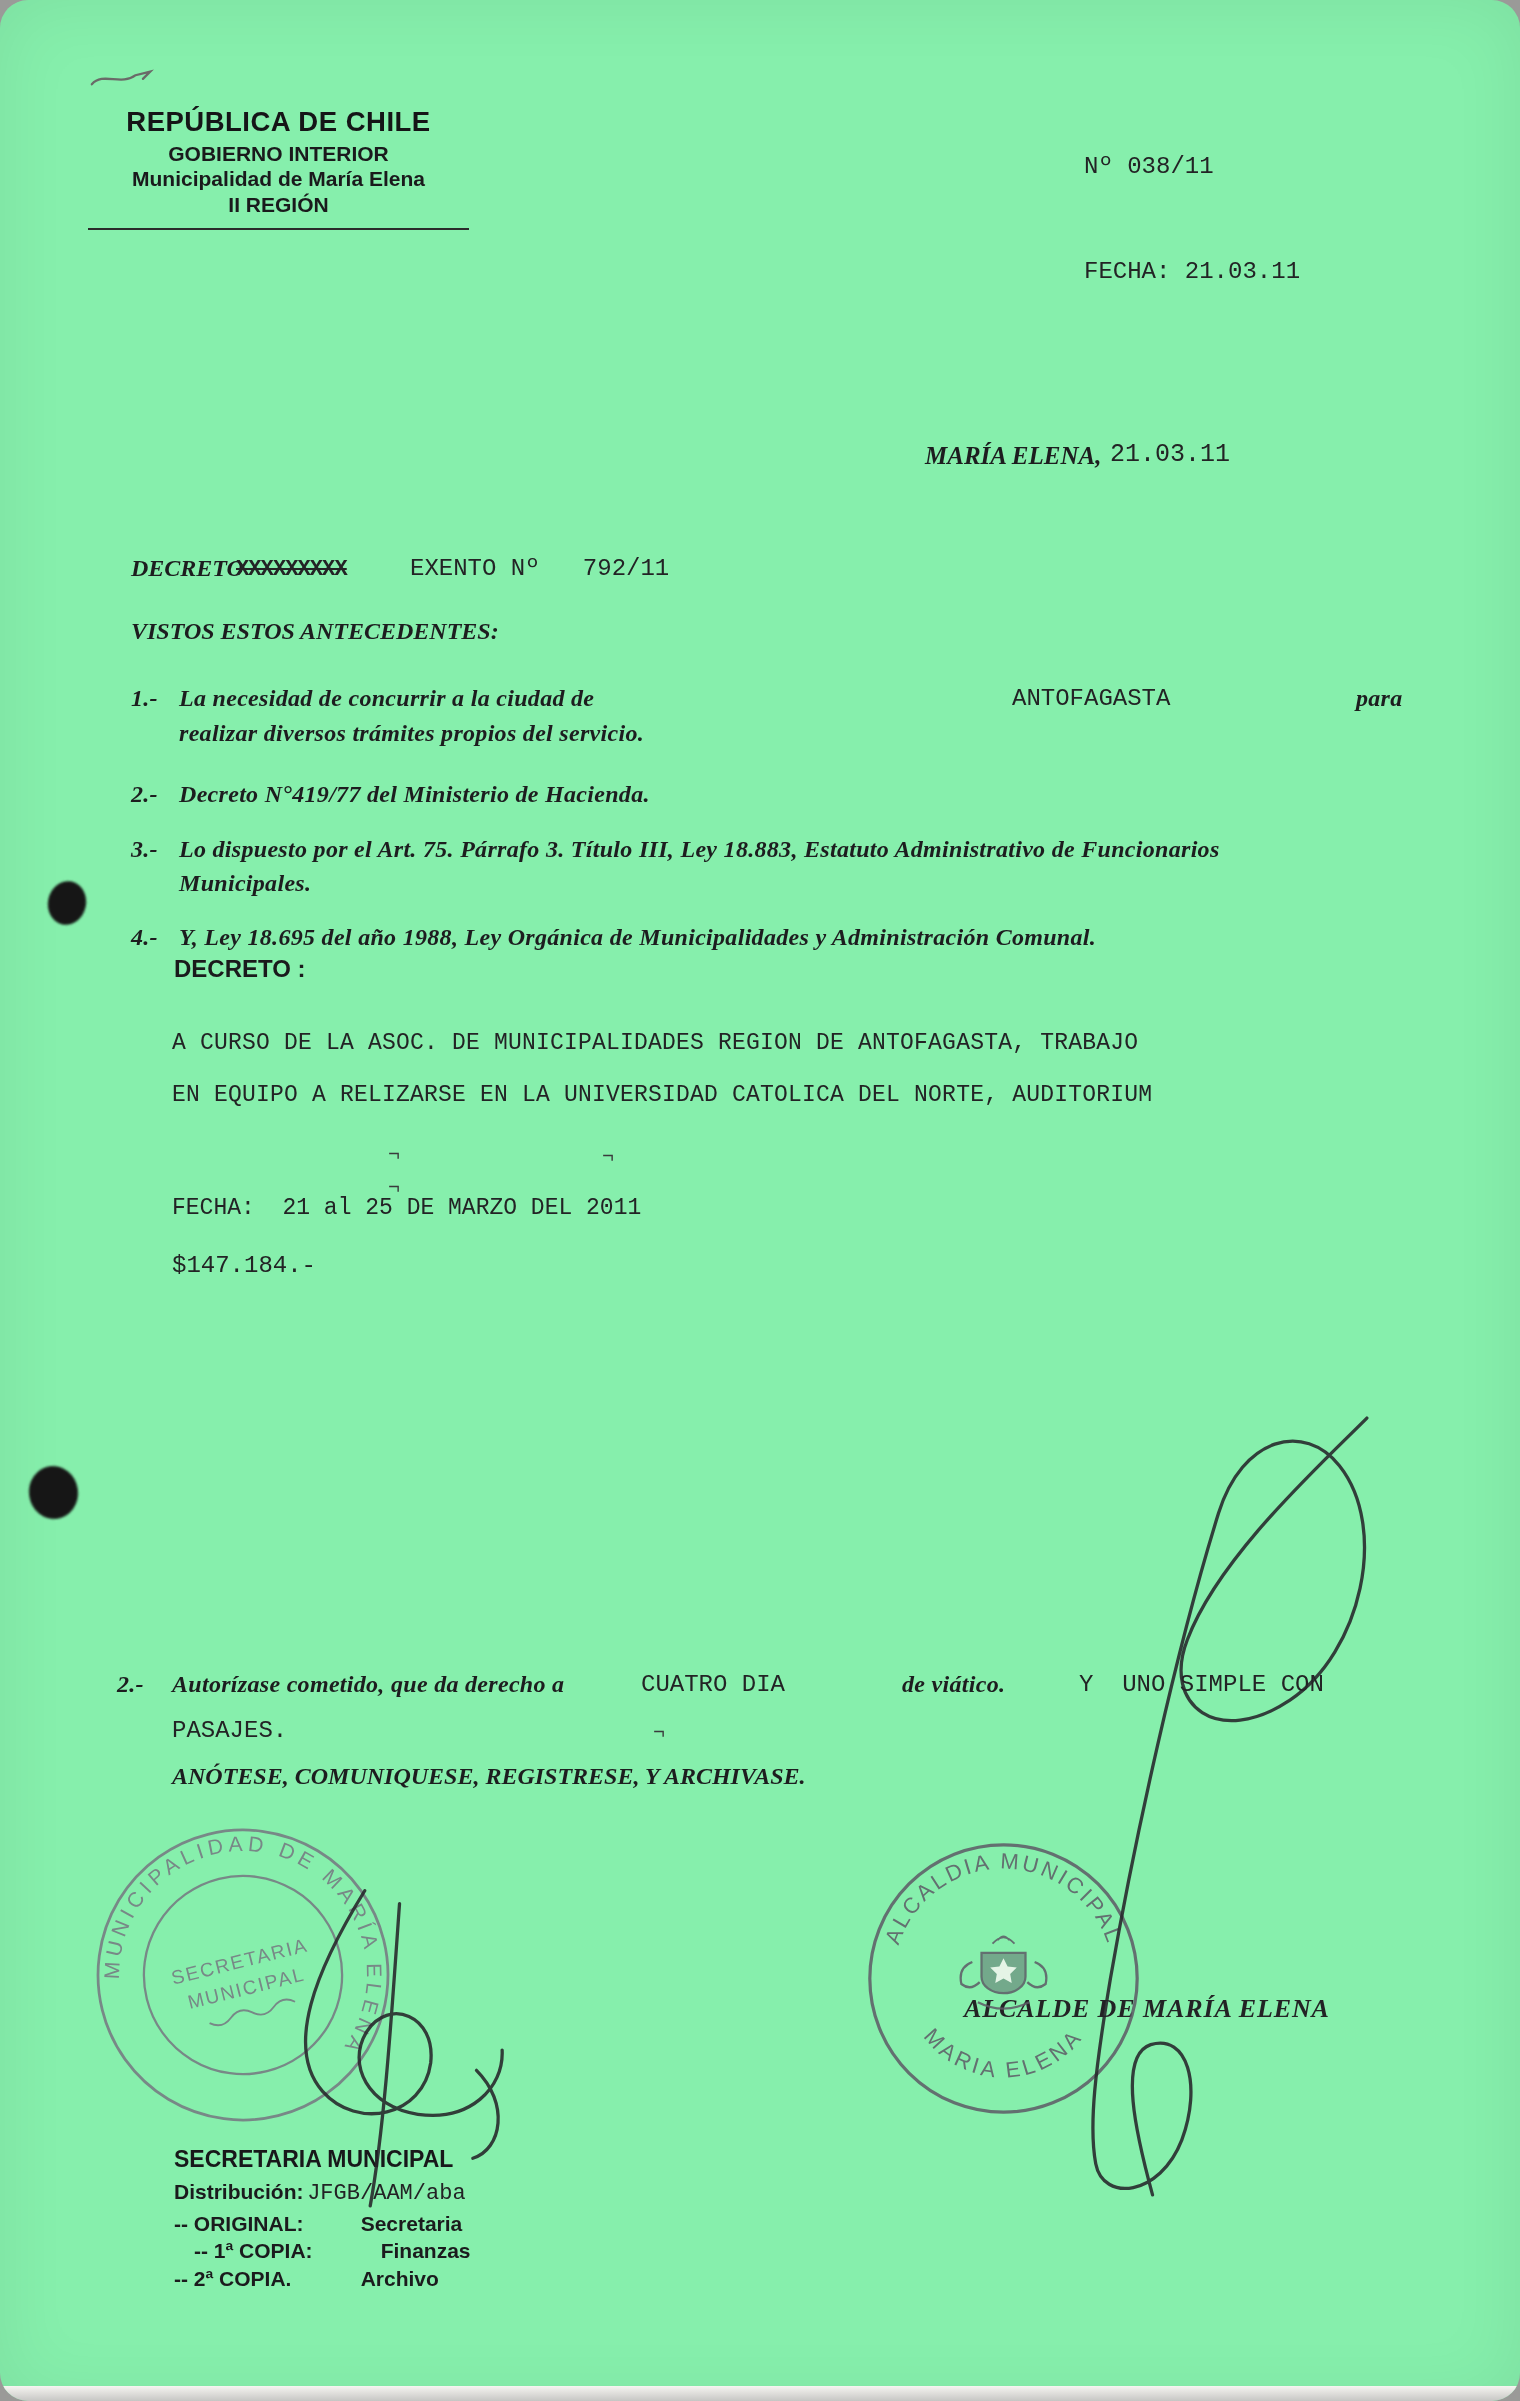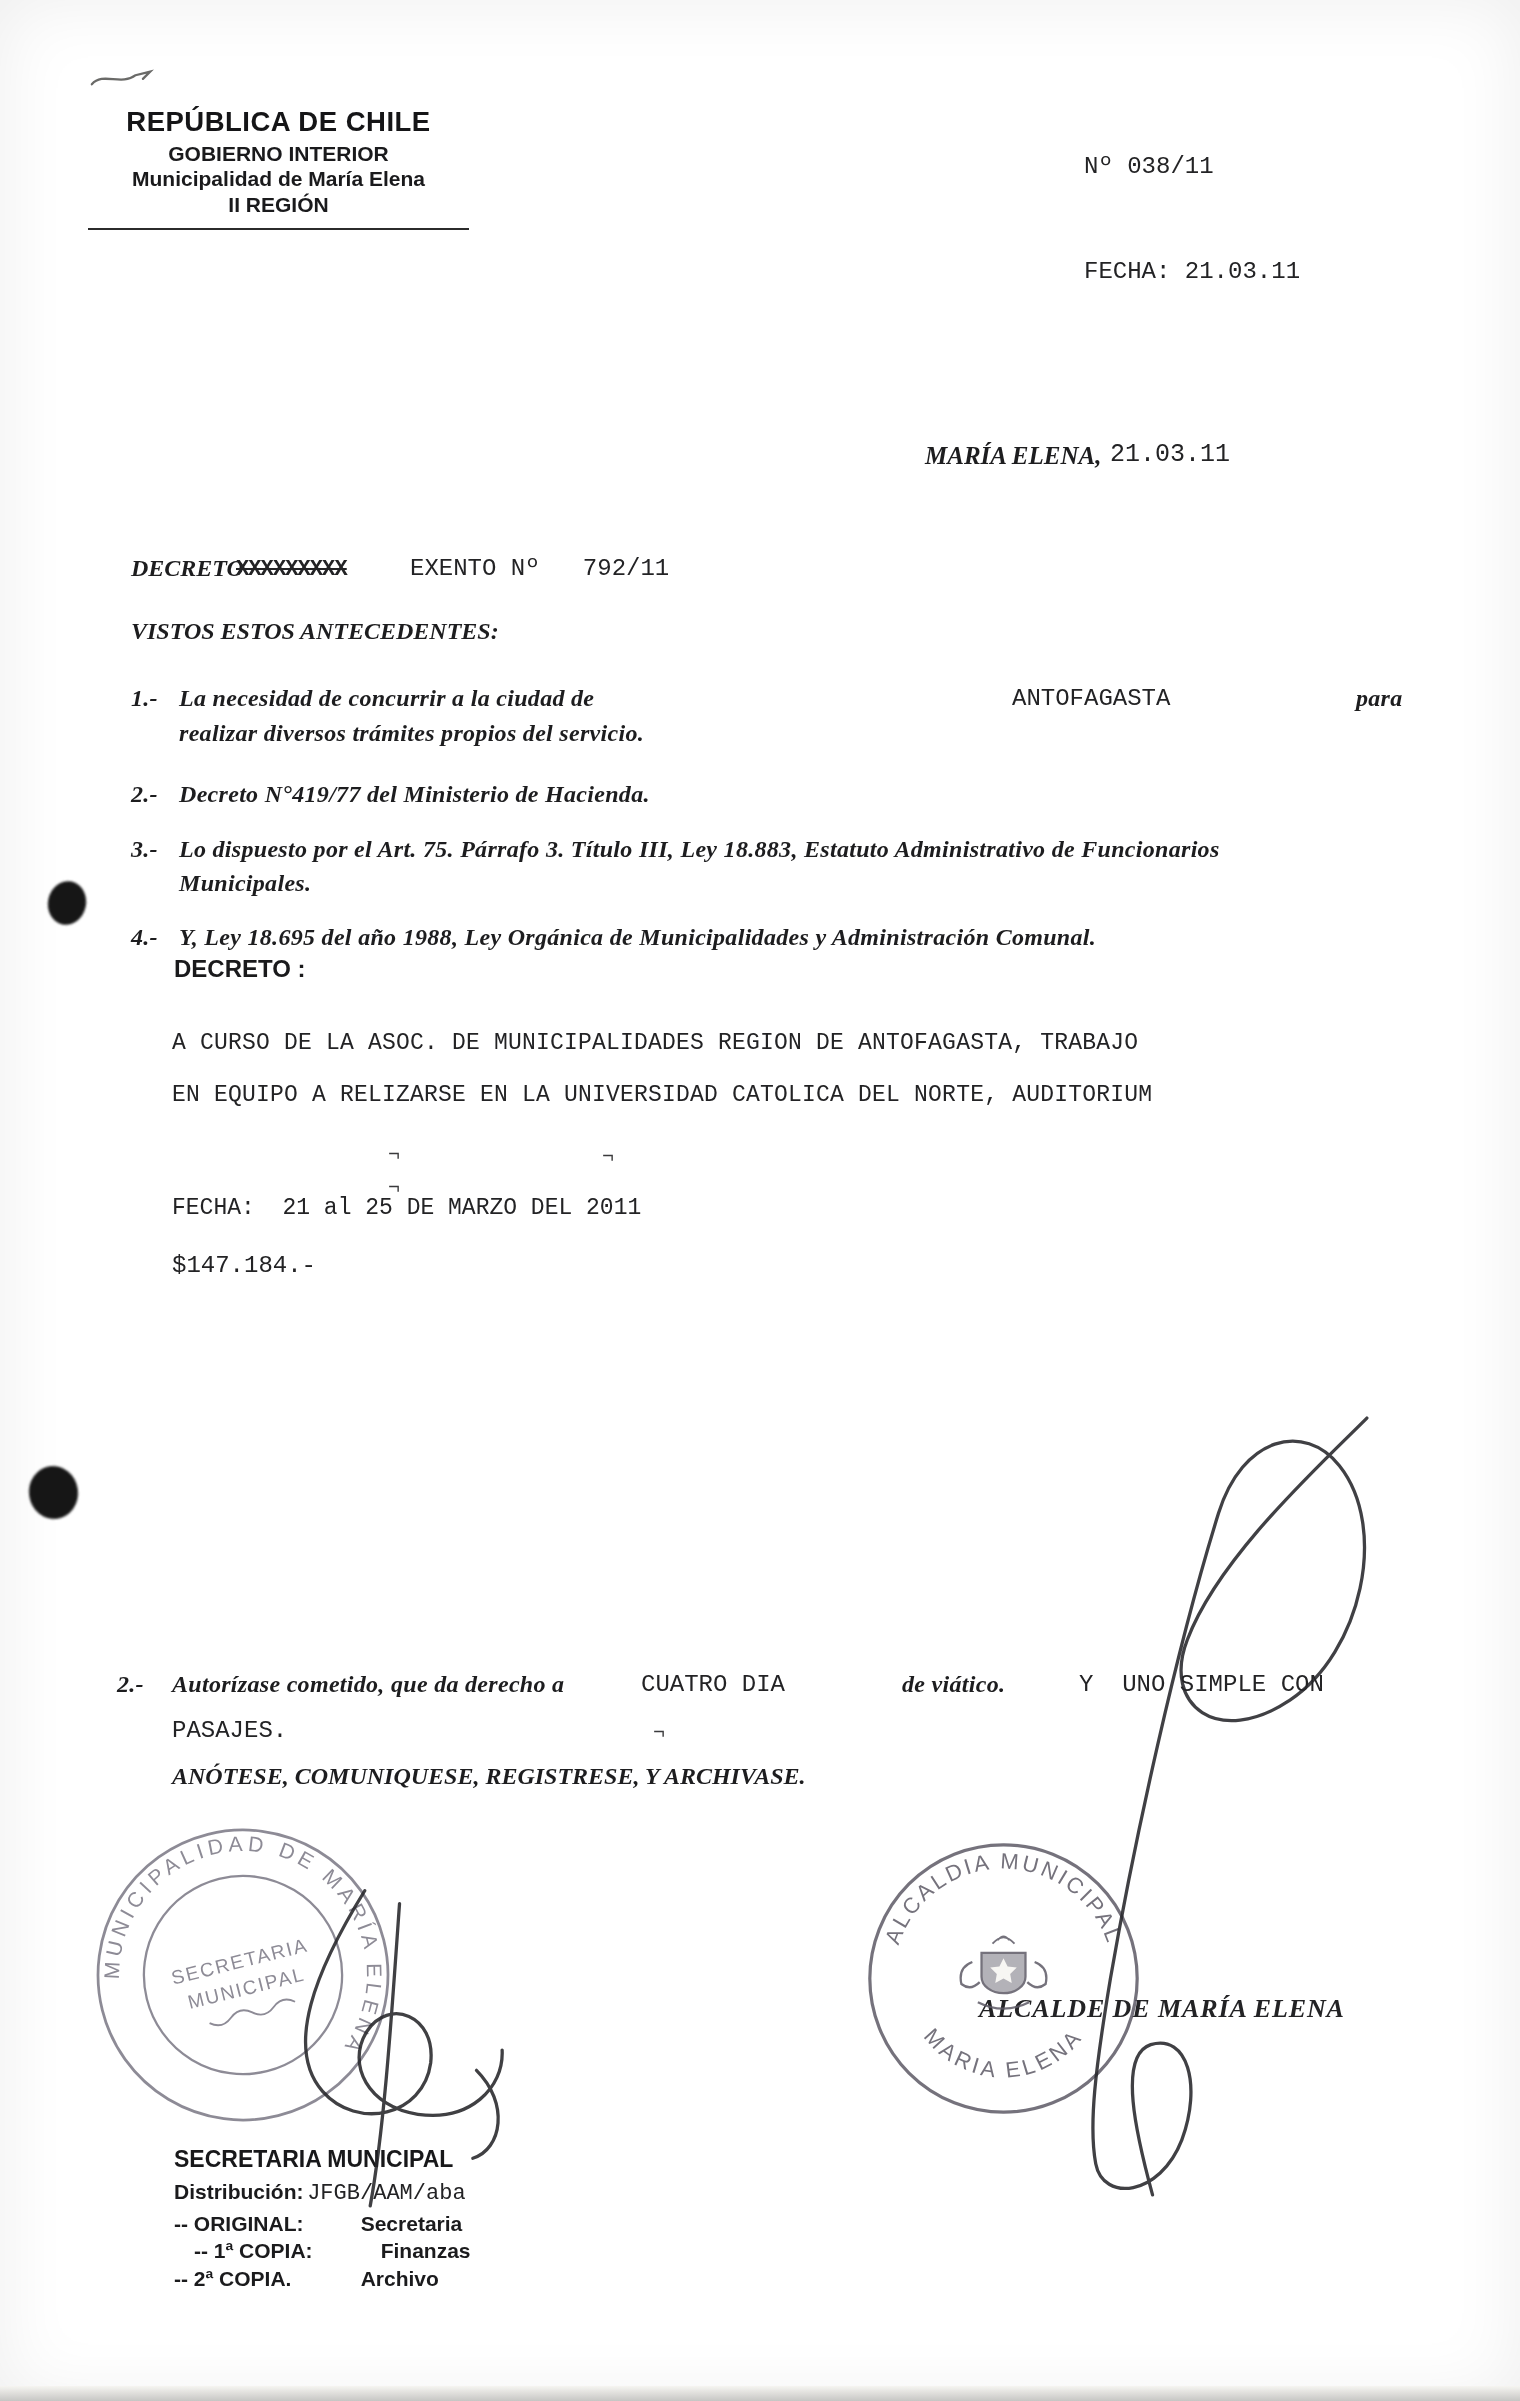--- a/index.html
+++ b/index.html
@@ -1,21 +1,22 @@
 <!DOCTYPE html>
 <html style="font-size:14.7px"><head>
 <meta charset="utf-8">
 <style>
   * { margin:0; padding:0; box-sizing:border-box; }
   html,body { background:#9a9a98; }
   .page {
     position:relative; width:1520px; height:2401px; margin:0 auto;
-    background:#ffffff; overflow:hidden; color:#1d1d1f;
+    background:#86efac; overflow:hidden; color:#1d1d1f;
     font-family:"Liberation Serif", serif;
     box-shadow: inset 0 0 73px rgba(0,0,0,.07);
+    border-radius: 28px;
   }
   .abs { position:absolute; }
   .sans { font-family:"Liberation Sans", sans-serif; }
   .mono { font-family:"Liberation Mono","DejaVu Sans Mono", monospace; white-space:pre; color:#232325; }
   .ital { font-family:"Liberation Serif", serif; font-style:italic; font-weight:600; }
   .bitalic { font-family:"Liberation Serif", serif; font-style:italic; font-weight:bold; }
 
   .letterhead { left:88px; top:106px; width:381px; text-align:center;
     border-bottom:2.7px solid #2b2b2b; padding-bottom:11px; }
   .lh1 { font-size:27.5px; font-weight:bold; letter-spacing:0.5px; color:#151517; }
@@ -104,21 +105,21 @@
   <div class="abs mono" style="left:172px; top:1252px; font-size:24px;">$147.184.-</div>
 
   <div class="abs vitem ital" style="left:117px; top:1671px;">2.-</div>
   <div class="abs vitem ital" style="left:172px; top:1671px;">Autorízase cometido, que da derecho a</div>
   <div class="abs mono" style="left:641px; top:1671px; font-size:24px;">CUATRO DIA</div>
   <div class="abs vitem ital" style="left:902px; top:1671px;">de viático.</div>
   <div class="abs mono" style="left:1079px; top:1671px; font-size:24px;">Y  UNO SIMPLE CON</div>
   <div class="abs mono" style="left:172px; top:1717px; font-size:24px;">PASAJES.</div>
   <div class="abs bitalic" style="left:172px; top:1763px; font-size:24px;">ANÓTESE, COMUNIQUESE, REGISTRESE, Y ARCHIVASE.</div>
 
-  <div class="abs bitalic" style="left:964px; top:1994px; font-size:26px; letter-spacing:0.9px; color:#232325;margin-left:15px;">ALCALDE DE MARÍA ELENA</div>
+  <div class="abs bitalic" style="left:964px; top:1994px; font-size:26px; letter-spacing:0.9px; color:#232325;">ALCALDE DE MARÍA ELENA</div>
 
   <svg class="abs" style="left:87px; top:1819px; opacity:.82;" width="312" height="312" viewBox="0 0 340 340">
     <defs>
       <path id="ringL" d="M 35,170 A 135,135 0 1 1 305,170 A 135,135 0 1 1 35,170"></path>
     </defs>
     <g transform="rotate(-14 170 170)" stroke="#75727f" fill="none">
       <circle cx="170" cy="170" r="158" stroke-width="3"></circle>
       <circle cx="170" cy="170" r="108" stroke-width="2.5"></circle>
       <text font-size="23" letter-spacing="5" fill="#75727f" stroke="none">
         <textPath href="#ringL" startOffset="28">MUNICIPALIDAD DE MARÍA ELENA</textPath>

